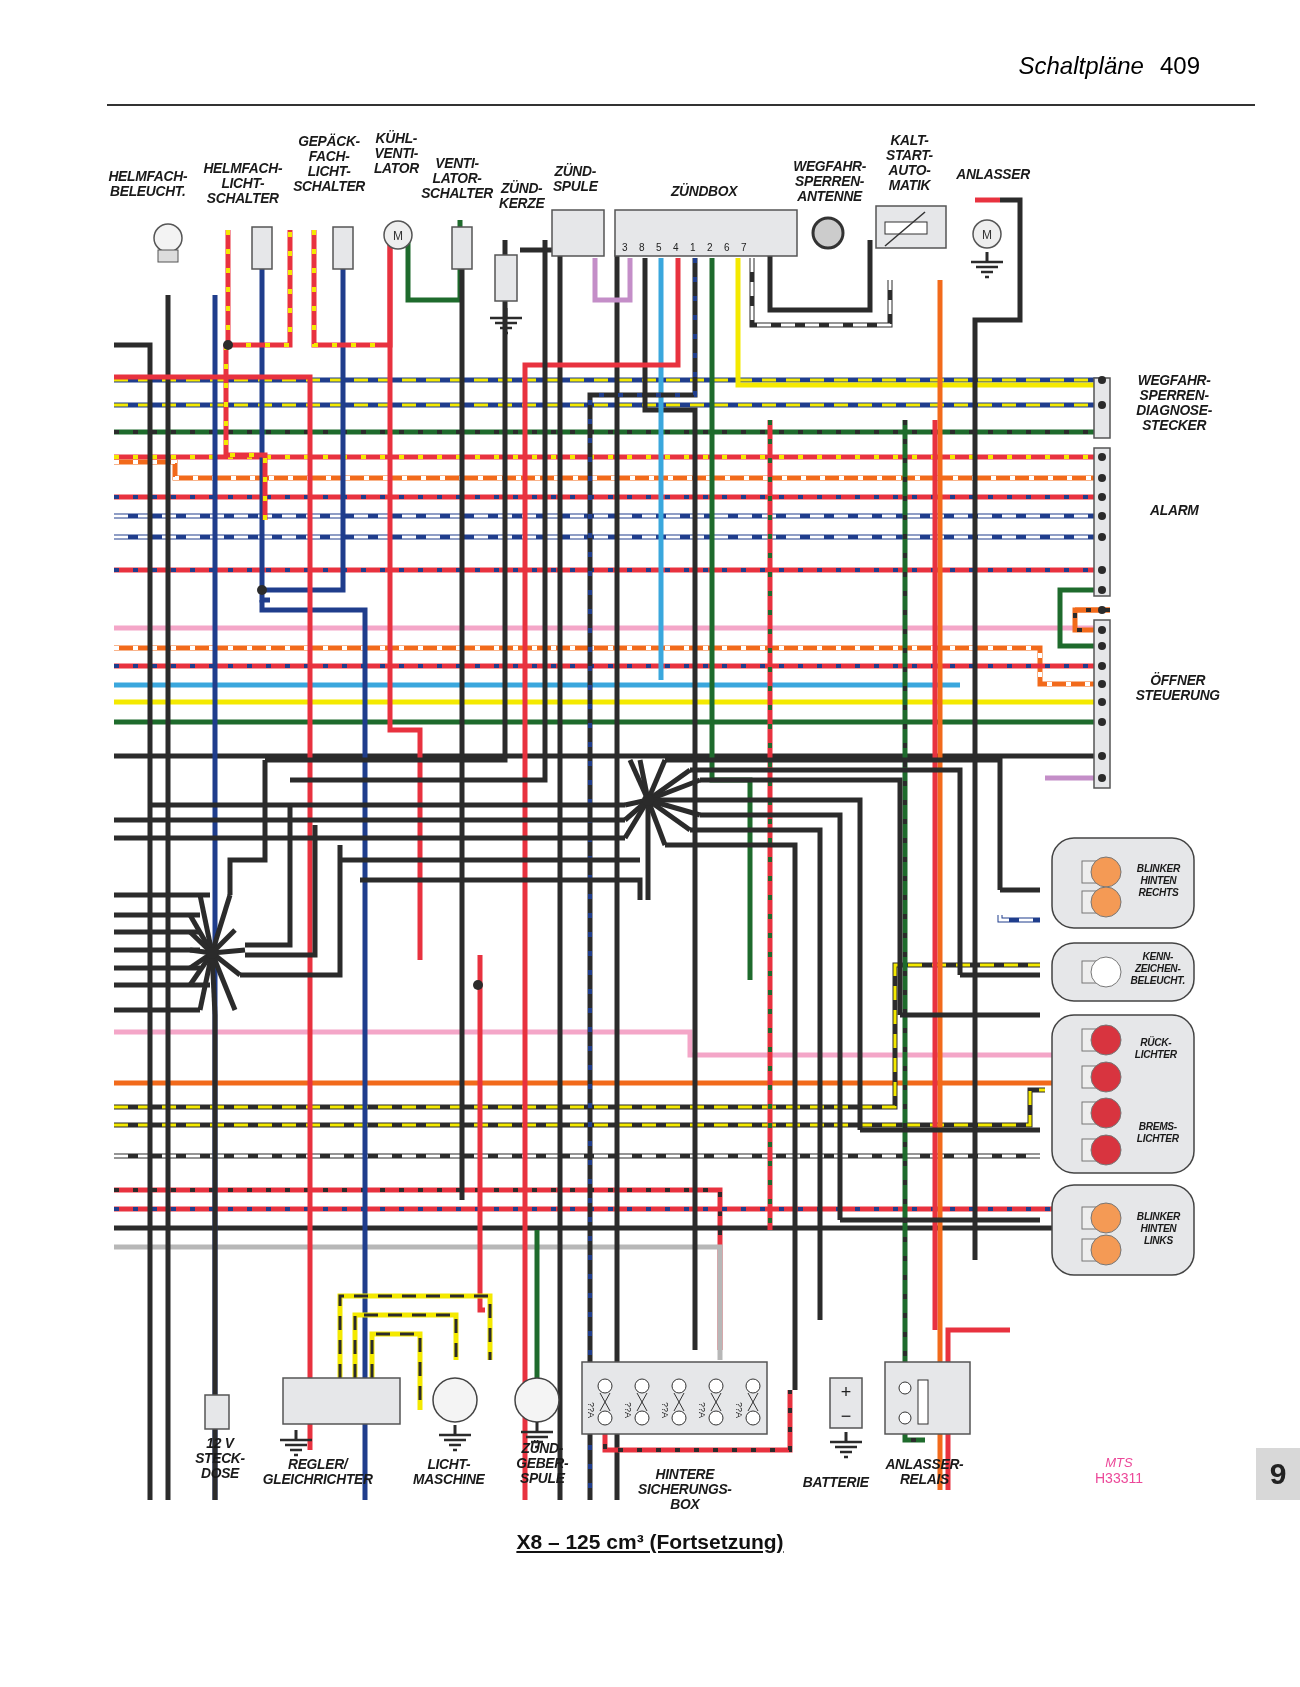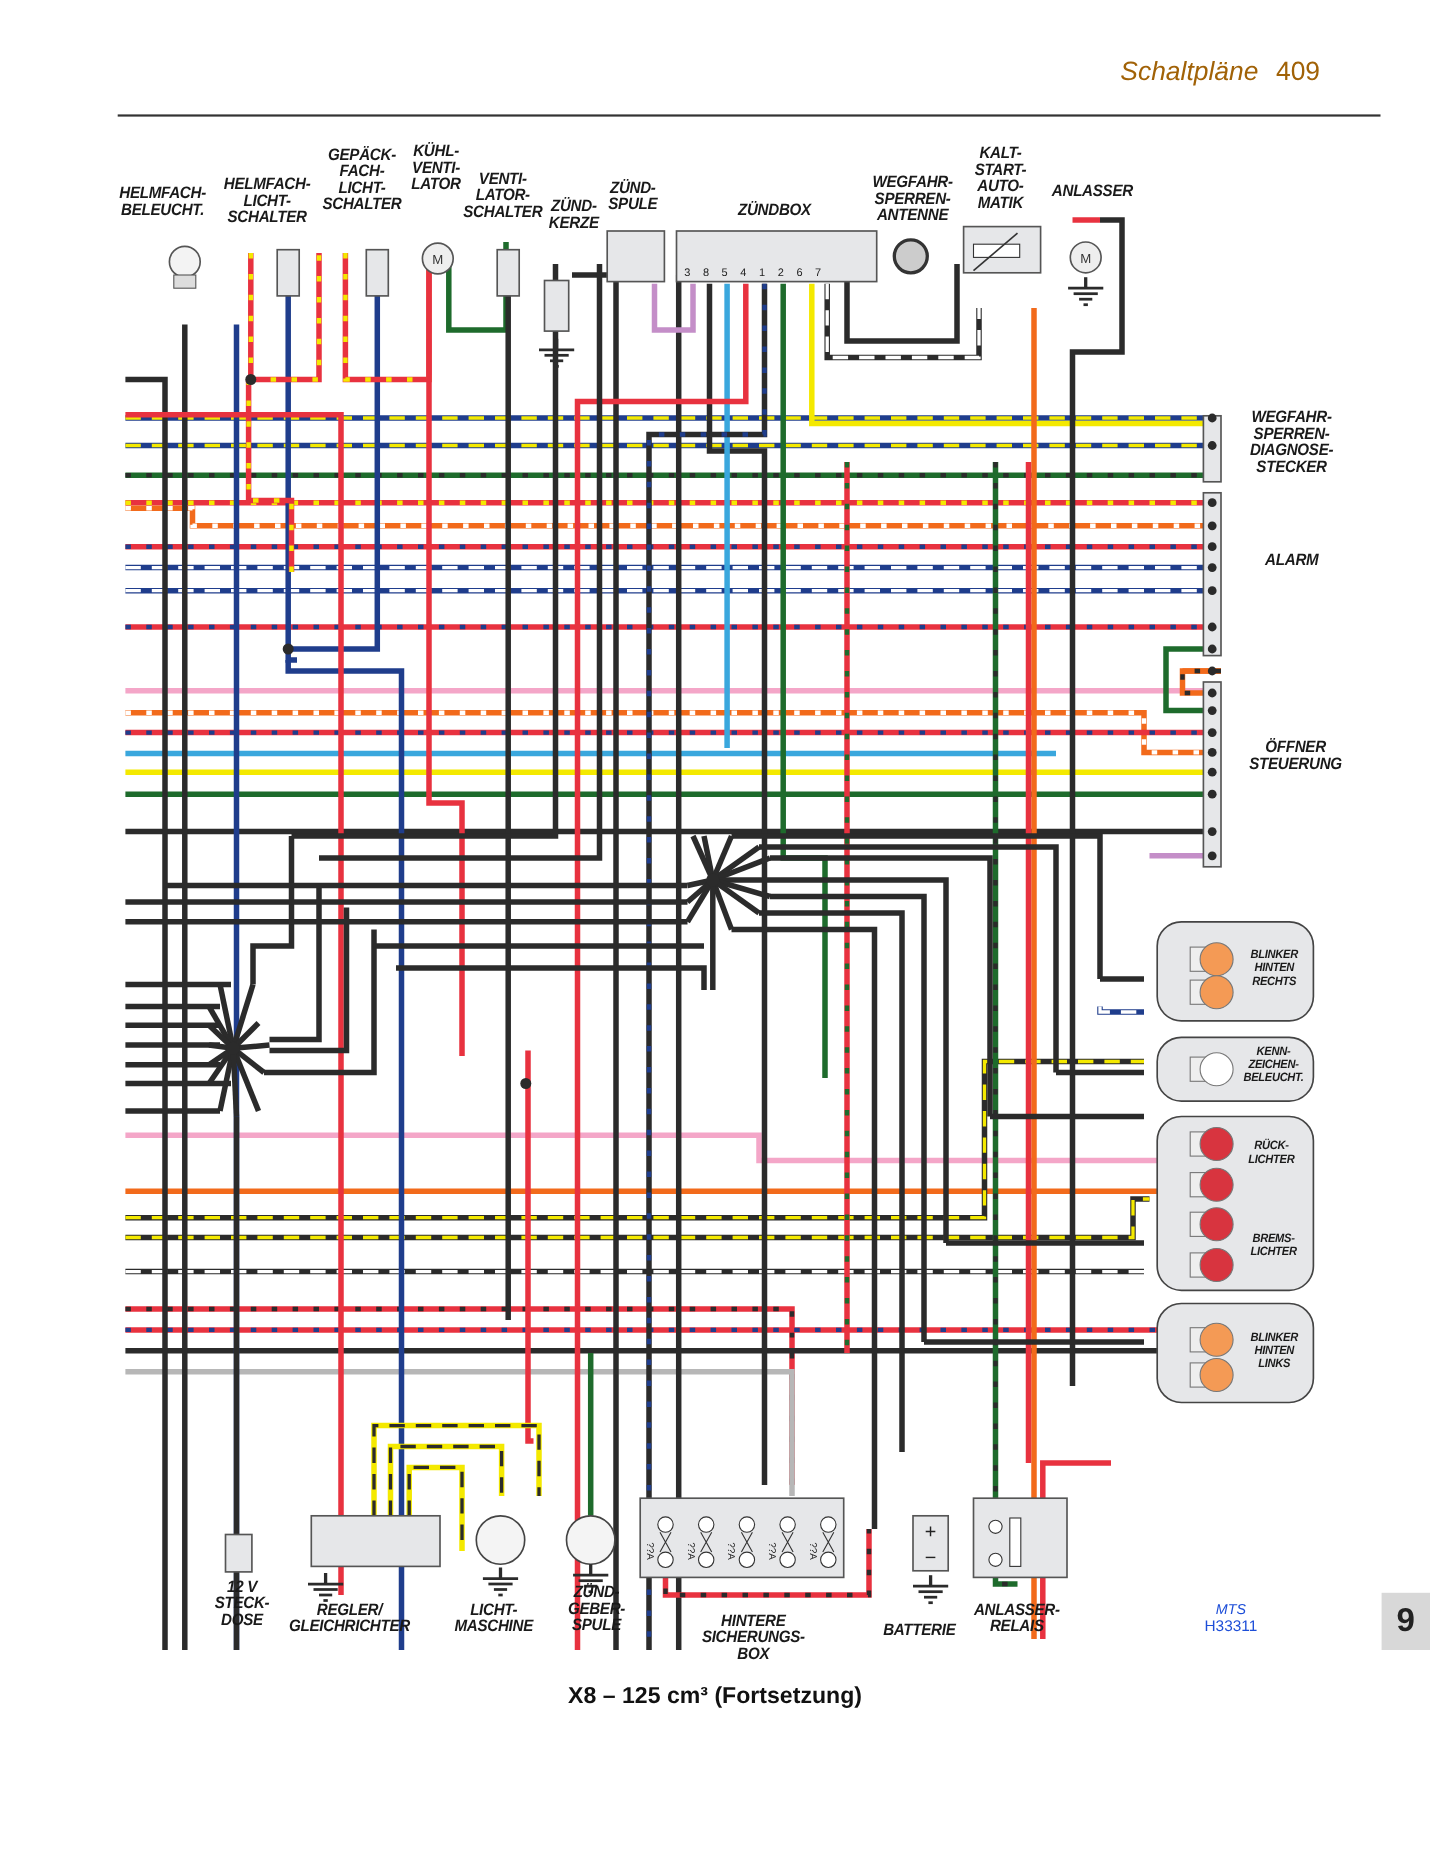--- a/index.html
+++ b/index.html
@@ -1,24 +1,24 @@
 <!DOCTYPE html>
 <html><head>
 <meta charset="utf-8">
 <style>
   html,body{margin:0;padding:0;background:#fff;}
   body{width:1300px;height:1687px;position:relative;overflow:hidden;font-family:"Liberation Sans",sans-serif;}
-  .hdr{position:absolute;top:52px;right:100px;font-size:24px;color:#a16207;font-style:italic;}
+  .hdr{position:absolute;top:52px;right:100px;font-size:24px;color:#000000;font-style:italic;}
   .hdr .pg{font-style:normal;margin-left:16px;}
   .rule{position:absolute;left:107px;top:104px;width:1148px;height:2px;background:#333;}
   .lbl{position:absolute;font-family:"Liberation Sans",sans-serif;font-weight:bold;font-style:italic;color:#1a1a1a;font-size:15px;line-height:15px;text-align:center;white-space:pre;letter-spacing:-0.3px;transform:scaleX(0.92);transform-origin:center top;}
   .lbl.sm{font-size:11px;line-height:12px;}
-  .caption{position:absolute;top:1530px;left:0;width:1300px;text-align:center;font-weight:bold;font-size:21px;color:#111;}
+  .caption{position:absolute;top:1530px;left:0;width:1300px;text-align:center;font-weight:bold;font-size:21px;color:#111;text-decoration:underline;}
   .tab{position:absolute;right:0;top:1448px;width:44px;height:52px;background:#d8d8d8;font-size:30px;font-weight:bold;color:#222;text-align:center;line-height:52px;}
-  .mts{position:absolute;left:1095px;top:1455px;text-align:center;font-size:13px;color:#1d4ed8;font-style:italic;}
+  .mts{position:absolute;left:1095px;top:1455px;text-align:center;font-size:13px;color:#ec4899;font-style:italic;}
   .mts .code{font-size:14px;font-style:normal;display:block;}
   svg{position:absolute;left:0;top:0;}
 </style>
 </head>
 <body>
 
 <div class="hdr">
   <span>Schaltpläne</span><span class="pg">409</span>
 </div>
 <div class="rule"></div>

